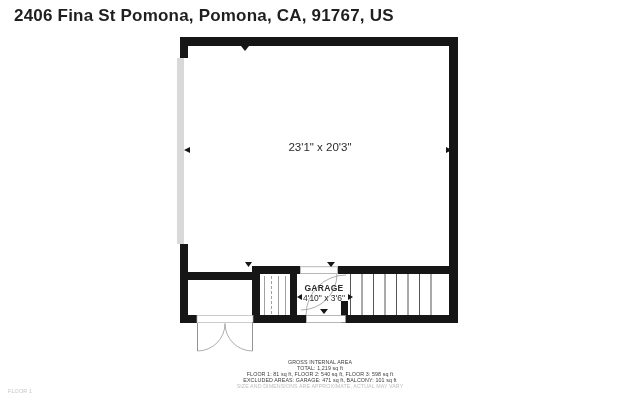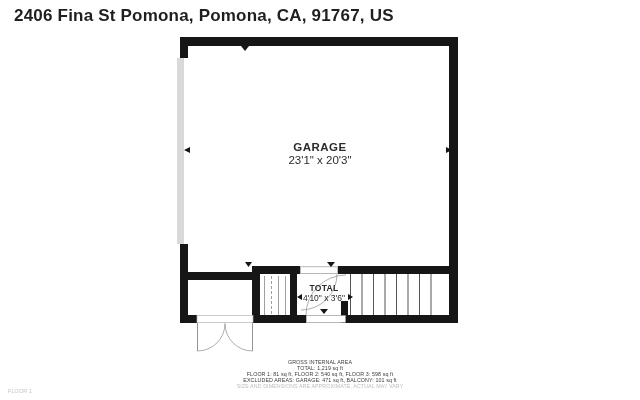--- a/index.html
+++ b/index.html
@@ -100,26 +100,25 @@
       <polygon points="446,147 446,153 452,150"></polygon>
       <polygon points="245,262 252,262 248.5,267"></polygon>
       <polygon points="327,262 335,262 331,267"></polygon>
       <polygon points="320,309 328,309 324,314"></polygon>
       <polygon points="302,294 302,300 297,297"></polygon>
       <polygon points="348,294 348,300 353,297"></polygon>
     </g>
   </svg>
 
   <div class="room-label garage-label">
-    <div class="room-name">GARAGE</div>
     <div class="room-dims">23'1" x 20'3"</div>
   </div>
 
   <div class="room-label entry-label">
-    <div class="room-name">TOTAL</div>
+    <div class="room-name">GARAGE</div>
     <div class="room-dims">4'10" x 3'6"</div>
   </div>
 
   <div class="footer">
     <div>GROSS INTERNAL AREA</div>
     <div>TOTAL: 1,219 sq ft</div>
     <div>FLOOR 1: 81 sq ft, FLOOR 2: 540 sq ft, FLOOR 3: 598 sq ft</div>
     <div>EXCLUDED AREAS: GARAGE: 471 sq ft, BALCONY: 101 sq ft</div>
     <div class="disclaimer">SIZE AND DIMENSIONS ARE APPROXIMATE, ACTUAL MAY VARY</div>
   </div>

